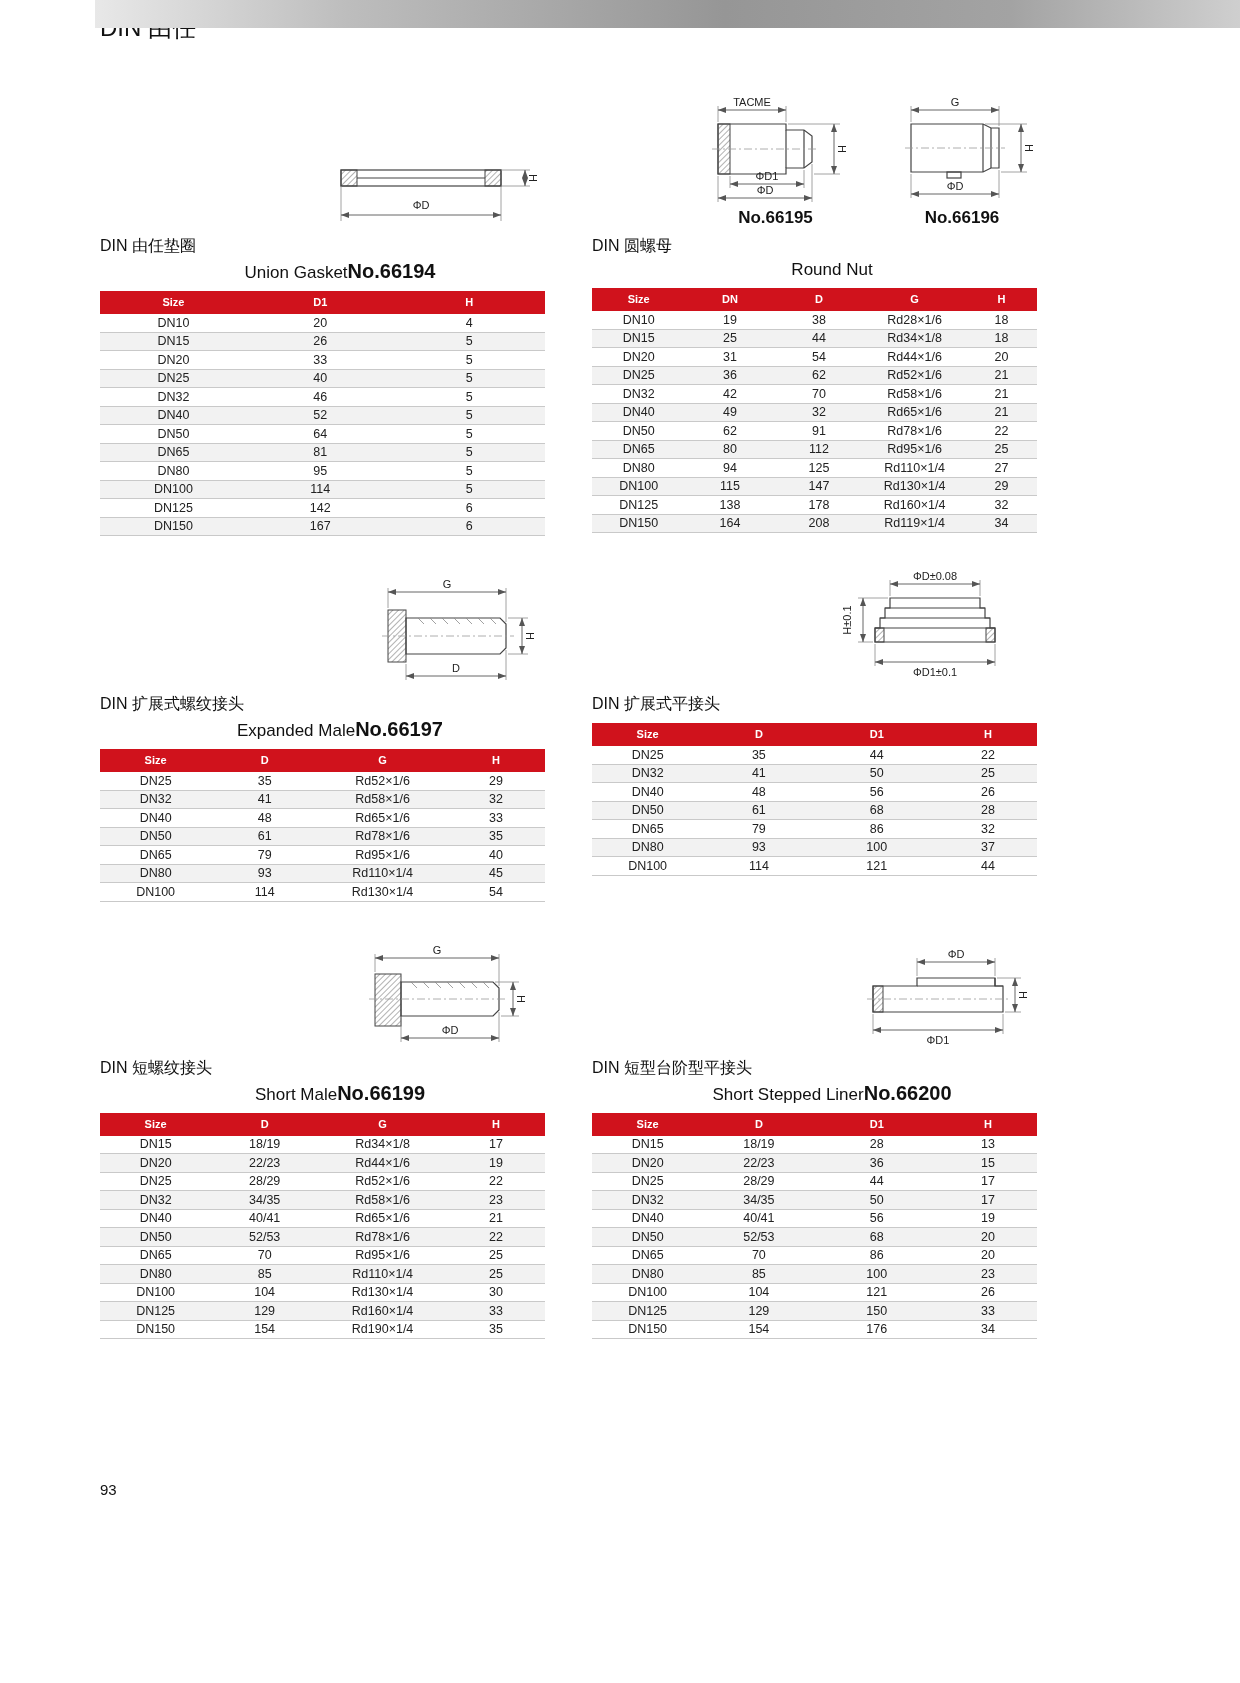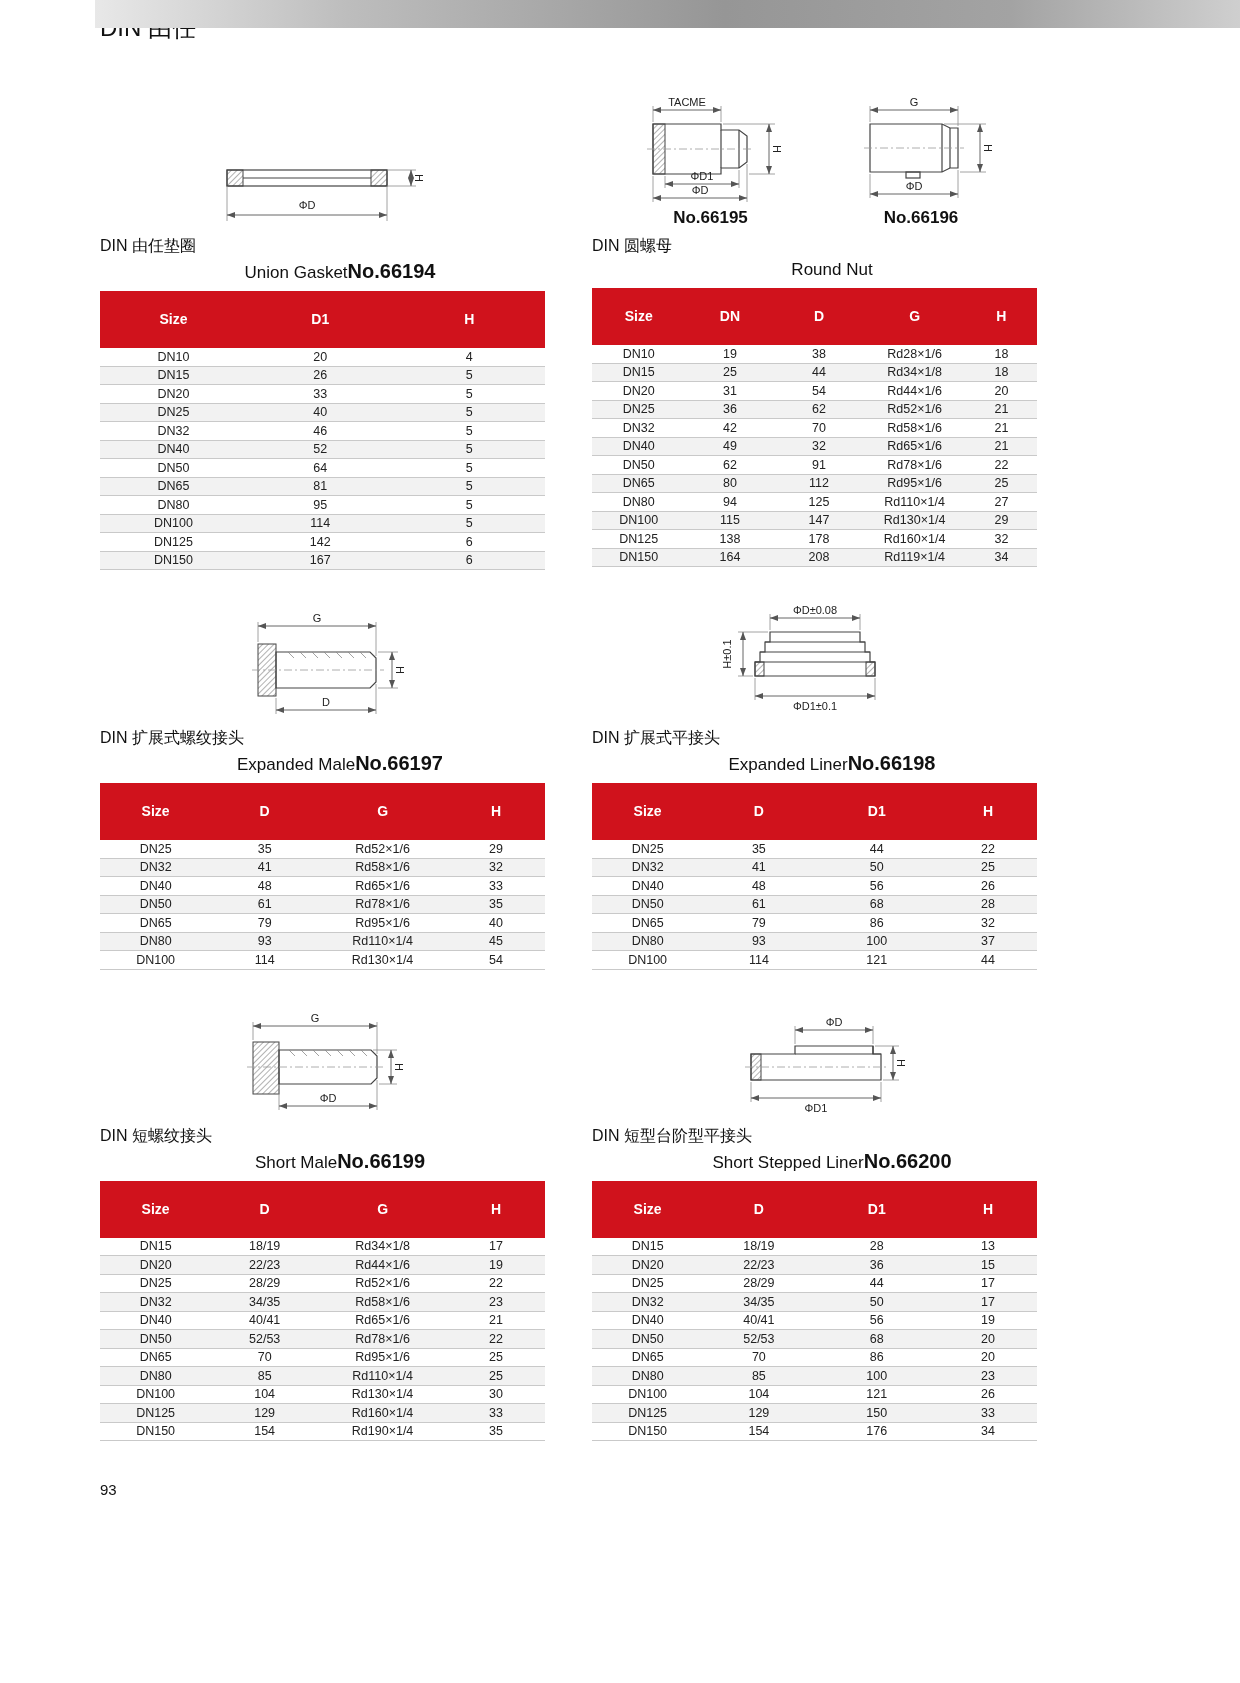--- a/index.html
+++ b/index.html
@@ -7,30 +7,30 @@
   body { font-family:"Liberation Sans", sans-serif; color:#111; }
   .page { position:relative; width:1240px; height:1683px; background:#fff; overflow:hidden; }
   .topbar { position:absolute; top:0; left:95px; right:0; height:28px;
     background:linear-gradient(90deg,#e8e8e8 0%,#bdbdbd 22%,#969696 55%,#a3a3a3 80%,#cfcfcf 100%); }
   .content { margin-left:100px; width:937px; }
   h1.title { padding-top:92px; font-size:28px; font-weight:bold; color:#161616; letter-spacing:.3px; }
   .subtitle { margin-top:12px; font-size:24px; }
   .band { display:flex; gap:47px; }
   .b1 { margin-top:16px; } .b2 { margin-top:36px; } .b3 { margin-top:36px; }
   .col { width:445px; }
-  .draw-area { display:flex; align-items:flex-end; justify-content:center; gap:58px; padding-bottom:8px; }
+  .draw-area { display:flex; align-items:flex-end; justify-content:flex-end; gap:34px; padding-bottom:8px; }
   .da1 { height:176px; } .da2 { height:122px; } .da3 { height:120px; }
   figure { display:flex; flex-direction:column; align-items:center; }
   .fig-cap { font-size:17px; font-weight:bold; margin-top:2px; }
   .sec-cn { font-size:16px; }
   .sec-row { display:flex; justify-content:center; align-items:flex-end; margin-top:3px;margin-left:35px; }
   .sec-en { font-size:17px; }
   .sec-no { font-size:20px; font-weight:bold; }
   table { width:100%; border-collapse:collapse; margin-top:8px; text-align:center; table-layout:fixed; }
-  th { background:var(--red,#d0121c); color:#fff; font-size:14px; line-height:15px; font-weight:bold; padding:21px 2px; }
+  th { background:var(--red,#d0121c); color:#fff; font-size:11px; line-height:15px; font-weight:bold; padding:4px 2px; }
   td { font-size:12.5px; line-height:14.5px; padding:1.5px 2px; border-bottom:1px solid #c9c9c9; color:#222; }
   tbody tr:nth-child(even) { background:var(--stripe,#f2f2f2); }
   svg { overflow:visible; }
   svg text { font-family:"Liberation Sans", sans-serif; font-size:11px; fill:#222; }
   .d-ln { fill:none; stroke:#444; stroke-width:1.2; }
   .d-hatch { fill:url(#hch); stroke:#444; stroke-width:1; }
   .d-thin { stroke:#8a8a8a; stroke-width:0.8; }
   .d-dim { stroke:#555; stroke-width:0.9; }
   .d-cl { stroke:#9a9a9a; stroke-width:0.8; stroke-dasharray:8 3 2 3; }
   .pageno { position:absolute; left:100px; top:1481px; font-size:15px; }
@@ -443,24 +443,20 @@
             <line class="d-dim" x1="31" y1="30" x2="31" y2="74" marker-start="url(#as)" marker-end="url(#ae)"></line>
             <text x="19" y="52" text-anchor="middle" transform="rotate(-90 19 52)">H±0.1</text>
             <line class="d-thin" x1="43" y1="76" x2="43" y2="98"></line>
             <line class="d-thin" x1="163" y1="76" x2="163" y2="98"></line>
             <line class="d-dim" x1="43" y1="94" x2="163" y2="94" marker-start="url(#as)" marker-end="url(#ae)"></line>
             <text x="103" y="108" text-anchor="middle">ΦD1±0.1</text>
           </svg>
         </div>
         <div class="sec">
           <div class="sec-cn">DIN 扩展式平接头</div>
-          <div class="sec-row">
-            <span class="sec-en">Expanded Liner</span>
-            <span class="sec-no">No.66198</span>
-          </div>
         </div>
         <table>
           <colgroup>
               <col style="width:25%">
               <col style="width:25%">
               <col style="width:28%">
               <col style="width:22%">
             </colgroup>
           <thead>
               <tr>

